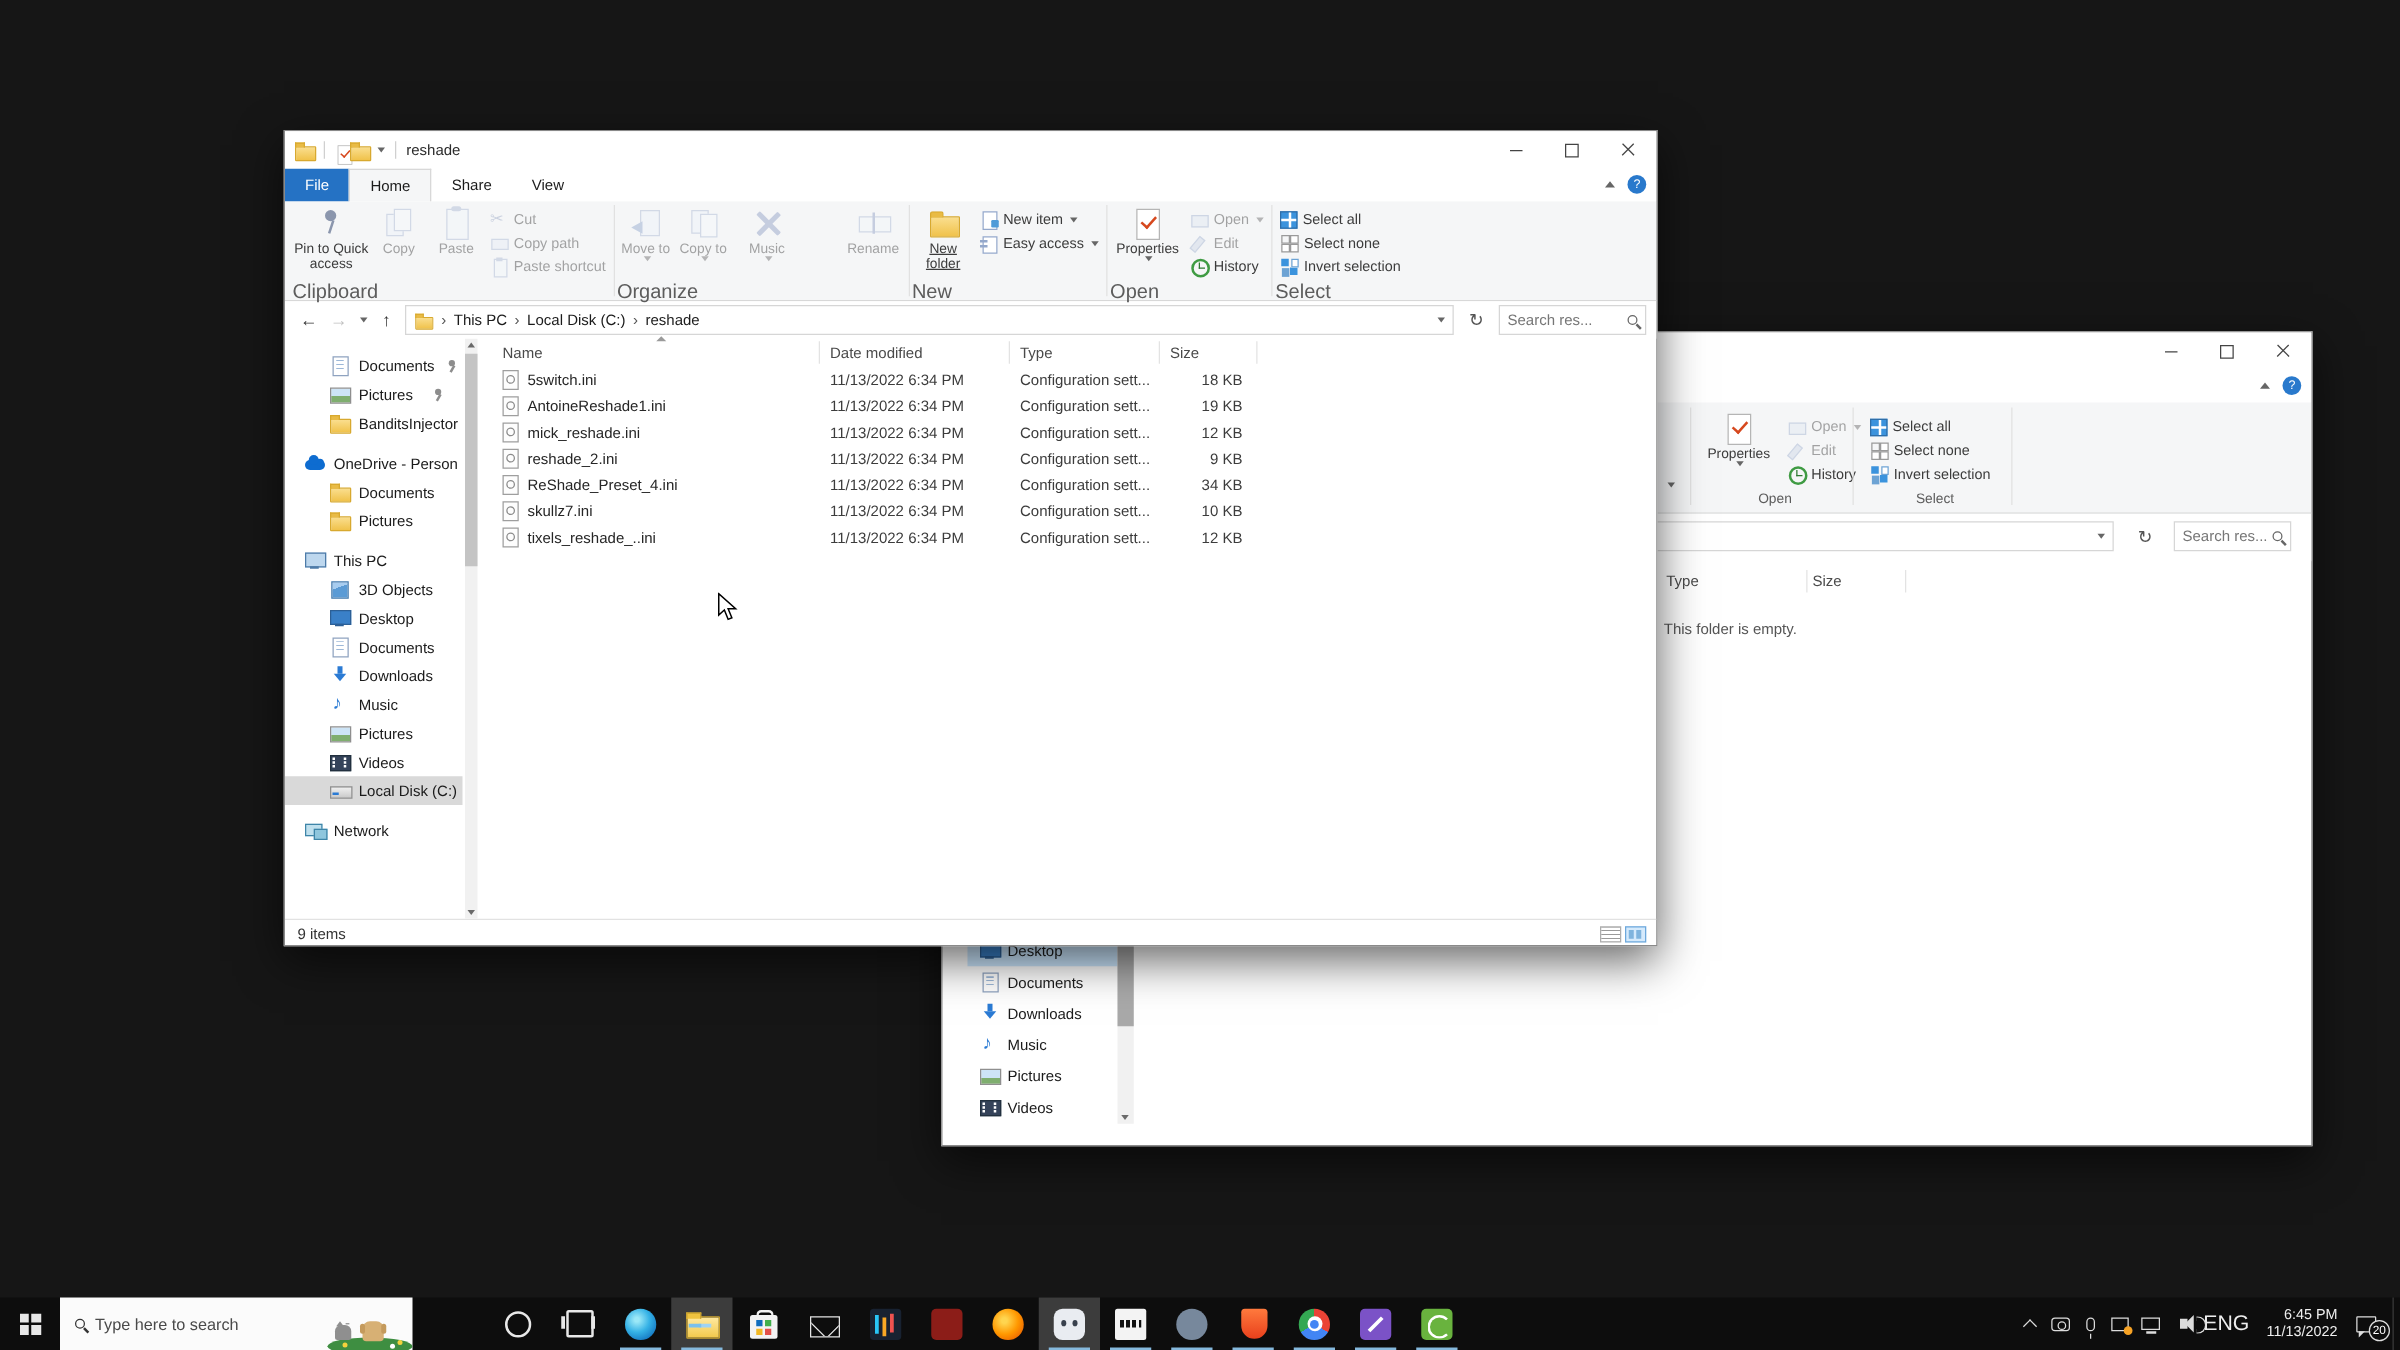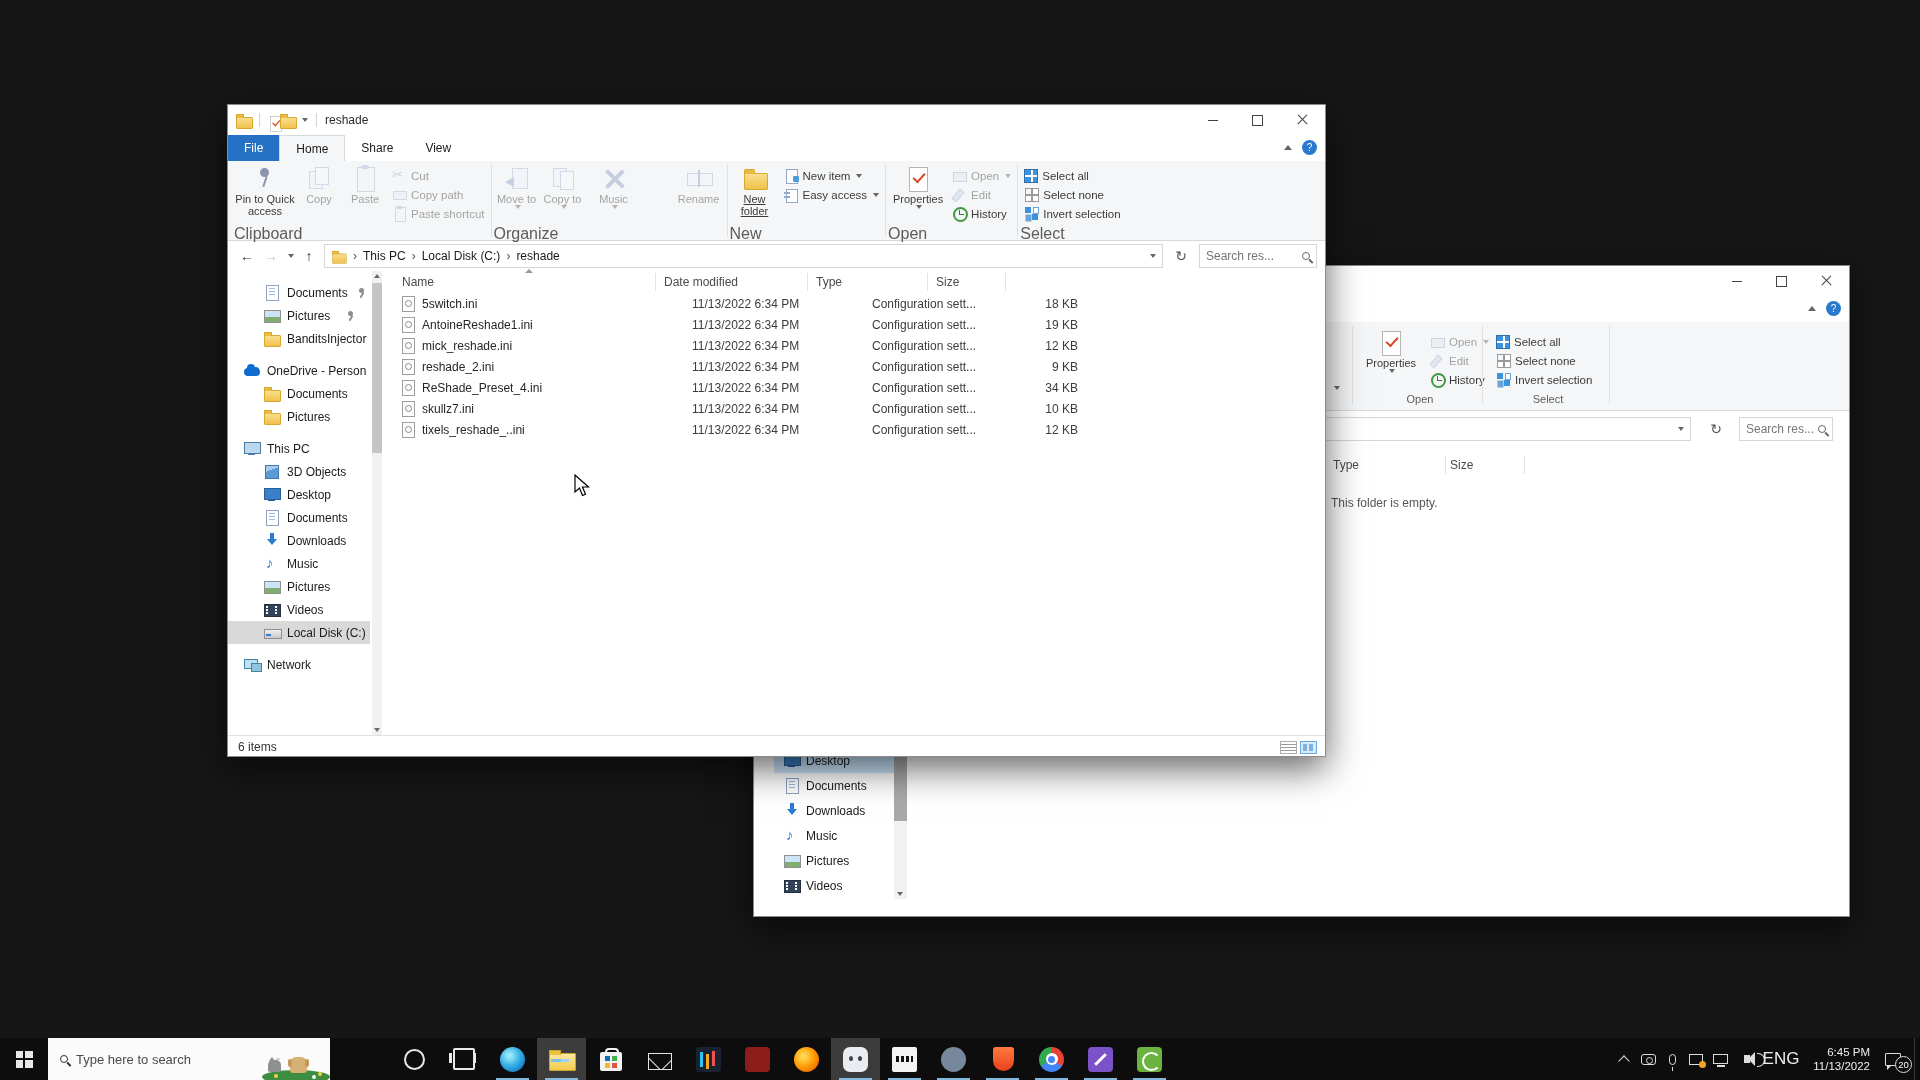--- a/index.html
+++ b/index.html
@@ -115,21 +115,21 @@
   .sb-thumb { position:absolute; left:0; width:10px; background:#c4c4c4; }
   .sb-arrow { position:absolute; left:2px; width:0; height:0; border-left:3px solid transparent; border-right:3px solid transparent; }
   .sb-arrow.up { top:3px; border-bottom:4px solid #6a6a6a; }
   .sb-arrow.down { bottom:3px; border-top:4px solid #6a6a6a; }
 
   .filelist { flex:1;padding-left:12px; }
   .fl-header { display:flex; height:22px; color:#4a4a4a; align-items:center; }
   .fl-hcell { border-right:1px solid #e3e3e3; height:18px; display:flex; align-items:center; padding-left:8px; position:relative; }
   .hw-name { width:262px; } .hw-date { width:152px; } .hw-type { width:120px; } .hw-size { width:78px; }
   .sortcaret { position:absolute; left:50%; top:-4px; width:0; height:0; border-left:4px solid transparent; border-right:4px solid transparent; border-bottom:4px solid #9a9a9a; }
-  .fl-row { display:flex; height:21px; align-items:center; color:#3c3c3c;gap:28px; }
+  .fl-row { display:flex; height:21px; align-items:center; color:#3c3c3c; }
   .fr-name { width:262px; display:flex; align-items:center; gap:6px; padding-left:6px; color:#262626; }
   .fr-date { width:152px; padding-left:8px; } .fr-type { width:120px; padding-left:8px; }
   .fr-size { width:78px; text-align:right; padding-right:12px; }
 
   .statusbar { height:23px; border-top:1px solid #e2e2e2; display:flex; align-items:center; padding:0 8px 0 10px; color:#333; }
   .viewtoggles { margin-left:auto; display:flex; gap:3px; align-items:center; }
   .vw-list { width:17px; height:13px; border:1px solid #adadad; background:repeating-linear-gradient(#fff 0 2px,#9a9a9a 2px 3px); }
   .vw-thumb { width:17px; height:13px; border:1px solid #6da8dc; background:#d5eafc; position:relative; }
   .vw-thumb::before { content:""; position:absolute; left:2px; top:2px; width:4px; height:7px; background:#7fb4de; box-shadow:6px 0 0 #7fb4de; }
 
@@ -689,21 +689,21 @@
               <span>tixels_reshade_..ini</span>
             </div>
           <div class="fr-date">11/13/2022 6:34 PM</div>
           <div class="fr-type">Configuration sett...</div>
           <div class="fr-size">12 KB</div>
         </div>
       </div>
     </div>
 
     <div class="statusbar">
-      <span>6 items</span>
+      <span>9 items</span>
       <div class="viewtoggles">
         <span class="vw-list"></span>
         <span class="vw-thumb"></span>
       </div>
     </div>
   </div>
 
   <svg class="cursor" style="left:574px; top:474px;" width="17" height="24" viewBox="0 0 17 24">
     <path d="M1,1 L1,18 L5.5,14 L8.5,21.5 L11.5,20.2 L8.5,13 L14.5,13 Z" fill="#fff" stroke="#000" stroke-width="1.2"></path>
   </svg>

